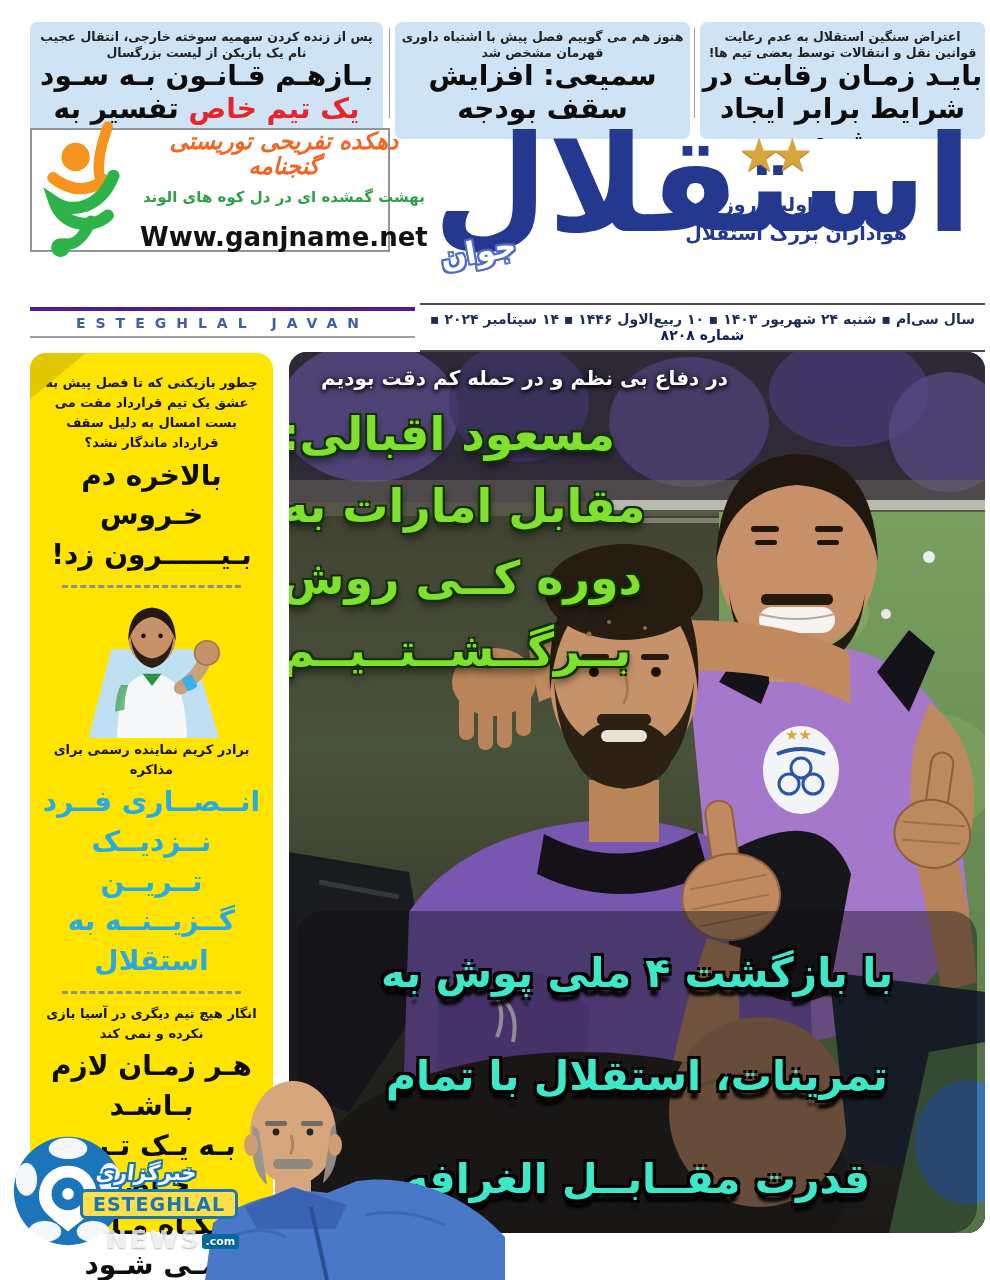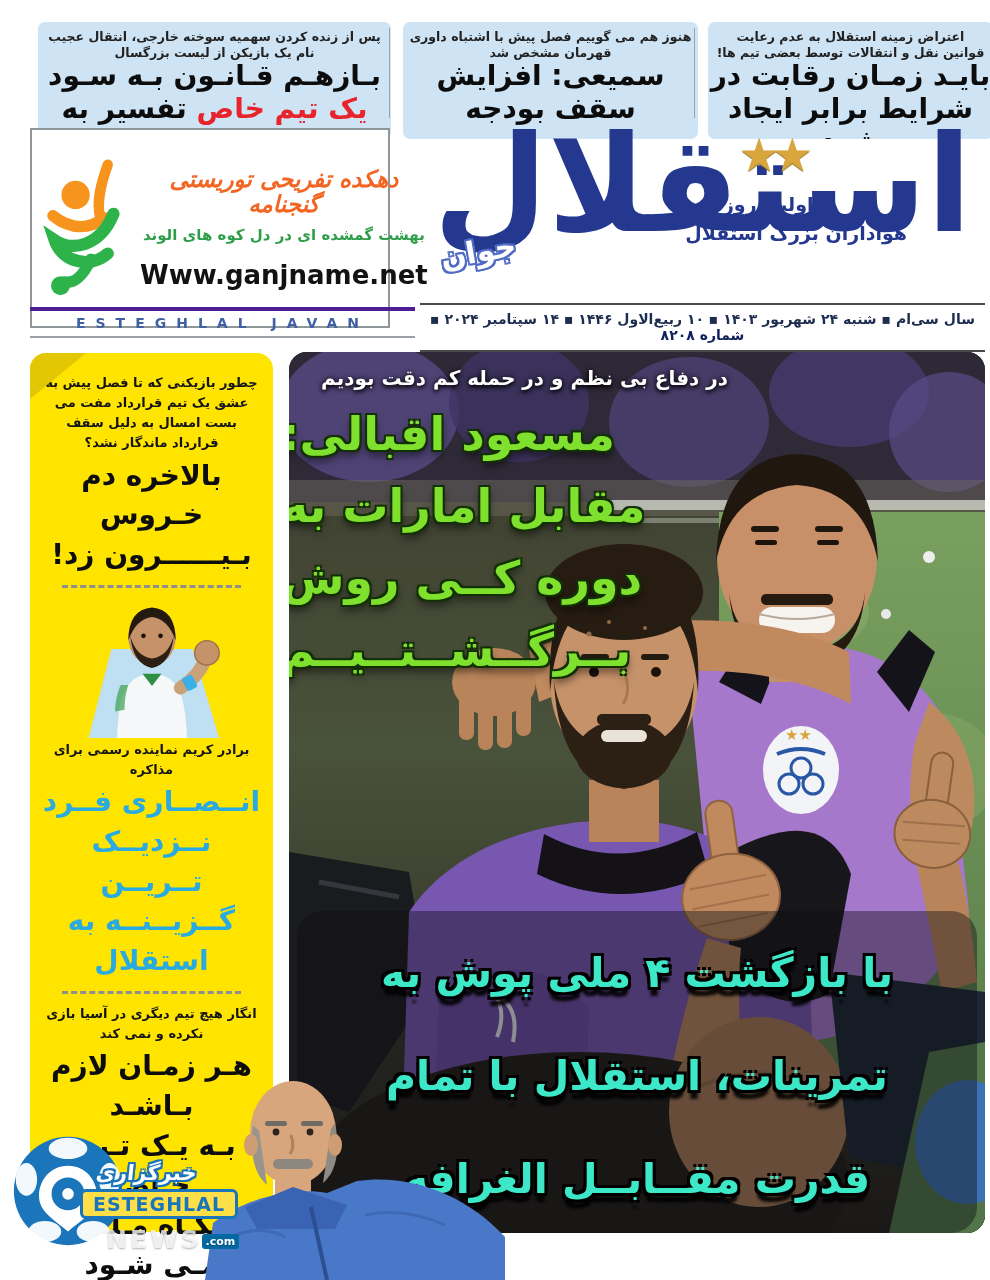--- a/index.html
+++ b/index.html
@@ -1,29 +1,29 @@
 <!DOCTYPE html>
 <html lang="fa"><head>
 <meta charset="utf-8">
 <style>
   html,body{margin:0;padding:0;background:#fff;}
   .page{position:relative;width:990px;height:1280px;background:#fff;overflow:hidden;
         font-family:"DejaVu Sans", sans-serif;}
 
   
   .hbox{position:absolute;top:22px;height:117px;background:#cee3f3;border-radius:7px;
-        direction:rtl;text-align:center;overflow:hidden;margin-left:8px;}
+        direction:rtl;text-align:center;overflow:hidden;}
   .hbox .kicker{font-size:12.5px;font-weight:bold;color:#222;margin-top:7px;line-height:1.25;
         padding:0 6px;}
   .hbox .big{font-size:28px;font-weight:900;color:#0c0c0c;line-height:1.16;letter-spacing:-.5px;}
   .red{color:#e8232b;}
   .vdiv{position:absolute;top:28px;width:1px;height:90px;background:#9aa3ab;}
 
   
-  .ad{position:absolute;left:30px;top:128px;width:360px;height:200px;background:#fff;
+  .ad{position:absolute;left:30px;top:128px;width:360px;height:124px;background:#fff;
       border:2px solid #8f9699;box-sizing:border-box;display:flex;align-items:center;}
   .ad-logo{width:104px;height:150px;flex:0 0 auto;margin-left:2px;}
   .ad-text{flex:1;direction:rtl;text-align:center;padding:4px 6px 4px 2px;}
   .ad-line1{color:#f26522;font-size:23px;font-weight:bold;font-style:italic;
             font-family:"DejaVu Serif", serif;line-height:1.1;}
   .ad-line2{color:#2e9e49;font-size:15px;font-weight:bold;margin-top:10px;}
   .ad-url{color:#121212;font-size:26px;font-weight:bold;margin-top:16px;direction:ltr;}
 
   
   .masthead{position:absolute;left:420px;top:126px;width:565px;height:176px;}
@@ -94,21 +94,21 @@
        letter-spacing:3px;color:rgba(255,255,255,.78);text-shadow:0 1px 2px rgba(0,0,0,.3);}
   .wm-com{font-size:11px;color:#fff;background:#0369a1;border-radius:3px;padding:1px 4px;
        letter-spacing:0;vertical-align:middle;}
 </style>
 </head>
 <body>
 
 <div class="page">
 
   <div class="hbox" style="left:700px;width:285px;">
-    <div class="kicker">اعتراض زمینه استقلال به عدم رعایت قوانین نقل و انتقالات توسط بعضی تیم ها!</div>
+    <div class="kicker">اعتراض سنگین استقلال به عدم رعایت قوانین نقل و انتقالات توسط بعضی تیم ها!</div>
     <div class="big">بایـد زمـان رقابت در</div>
     <div class="big">شرایط برابر ایجاد شود</div>
   </div>
   <div class="hbox" style="left:395px;width:295px;">
     <div class="kicker">هنوز هم می گوییم فصل پیش با اشتباه داوری قهرمان مشخص شد</div>
     <div class="big">سمیعی: افزایش سقف بودجه</div>
 
   </div>
   <div class="hbox" style="left:30px;width:353px;">
     <div class="kicker">پس از زنده کردن سهمیه سوخته خارجی، انتقال عجیب نام یک بازیکن از لیست بزرگسال</div>

